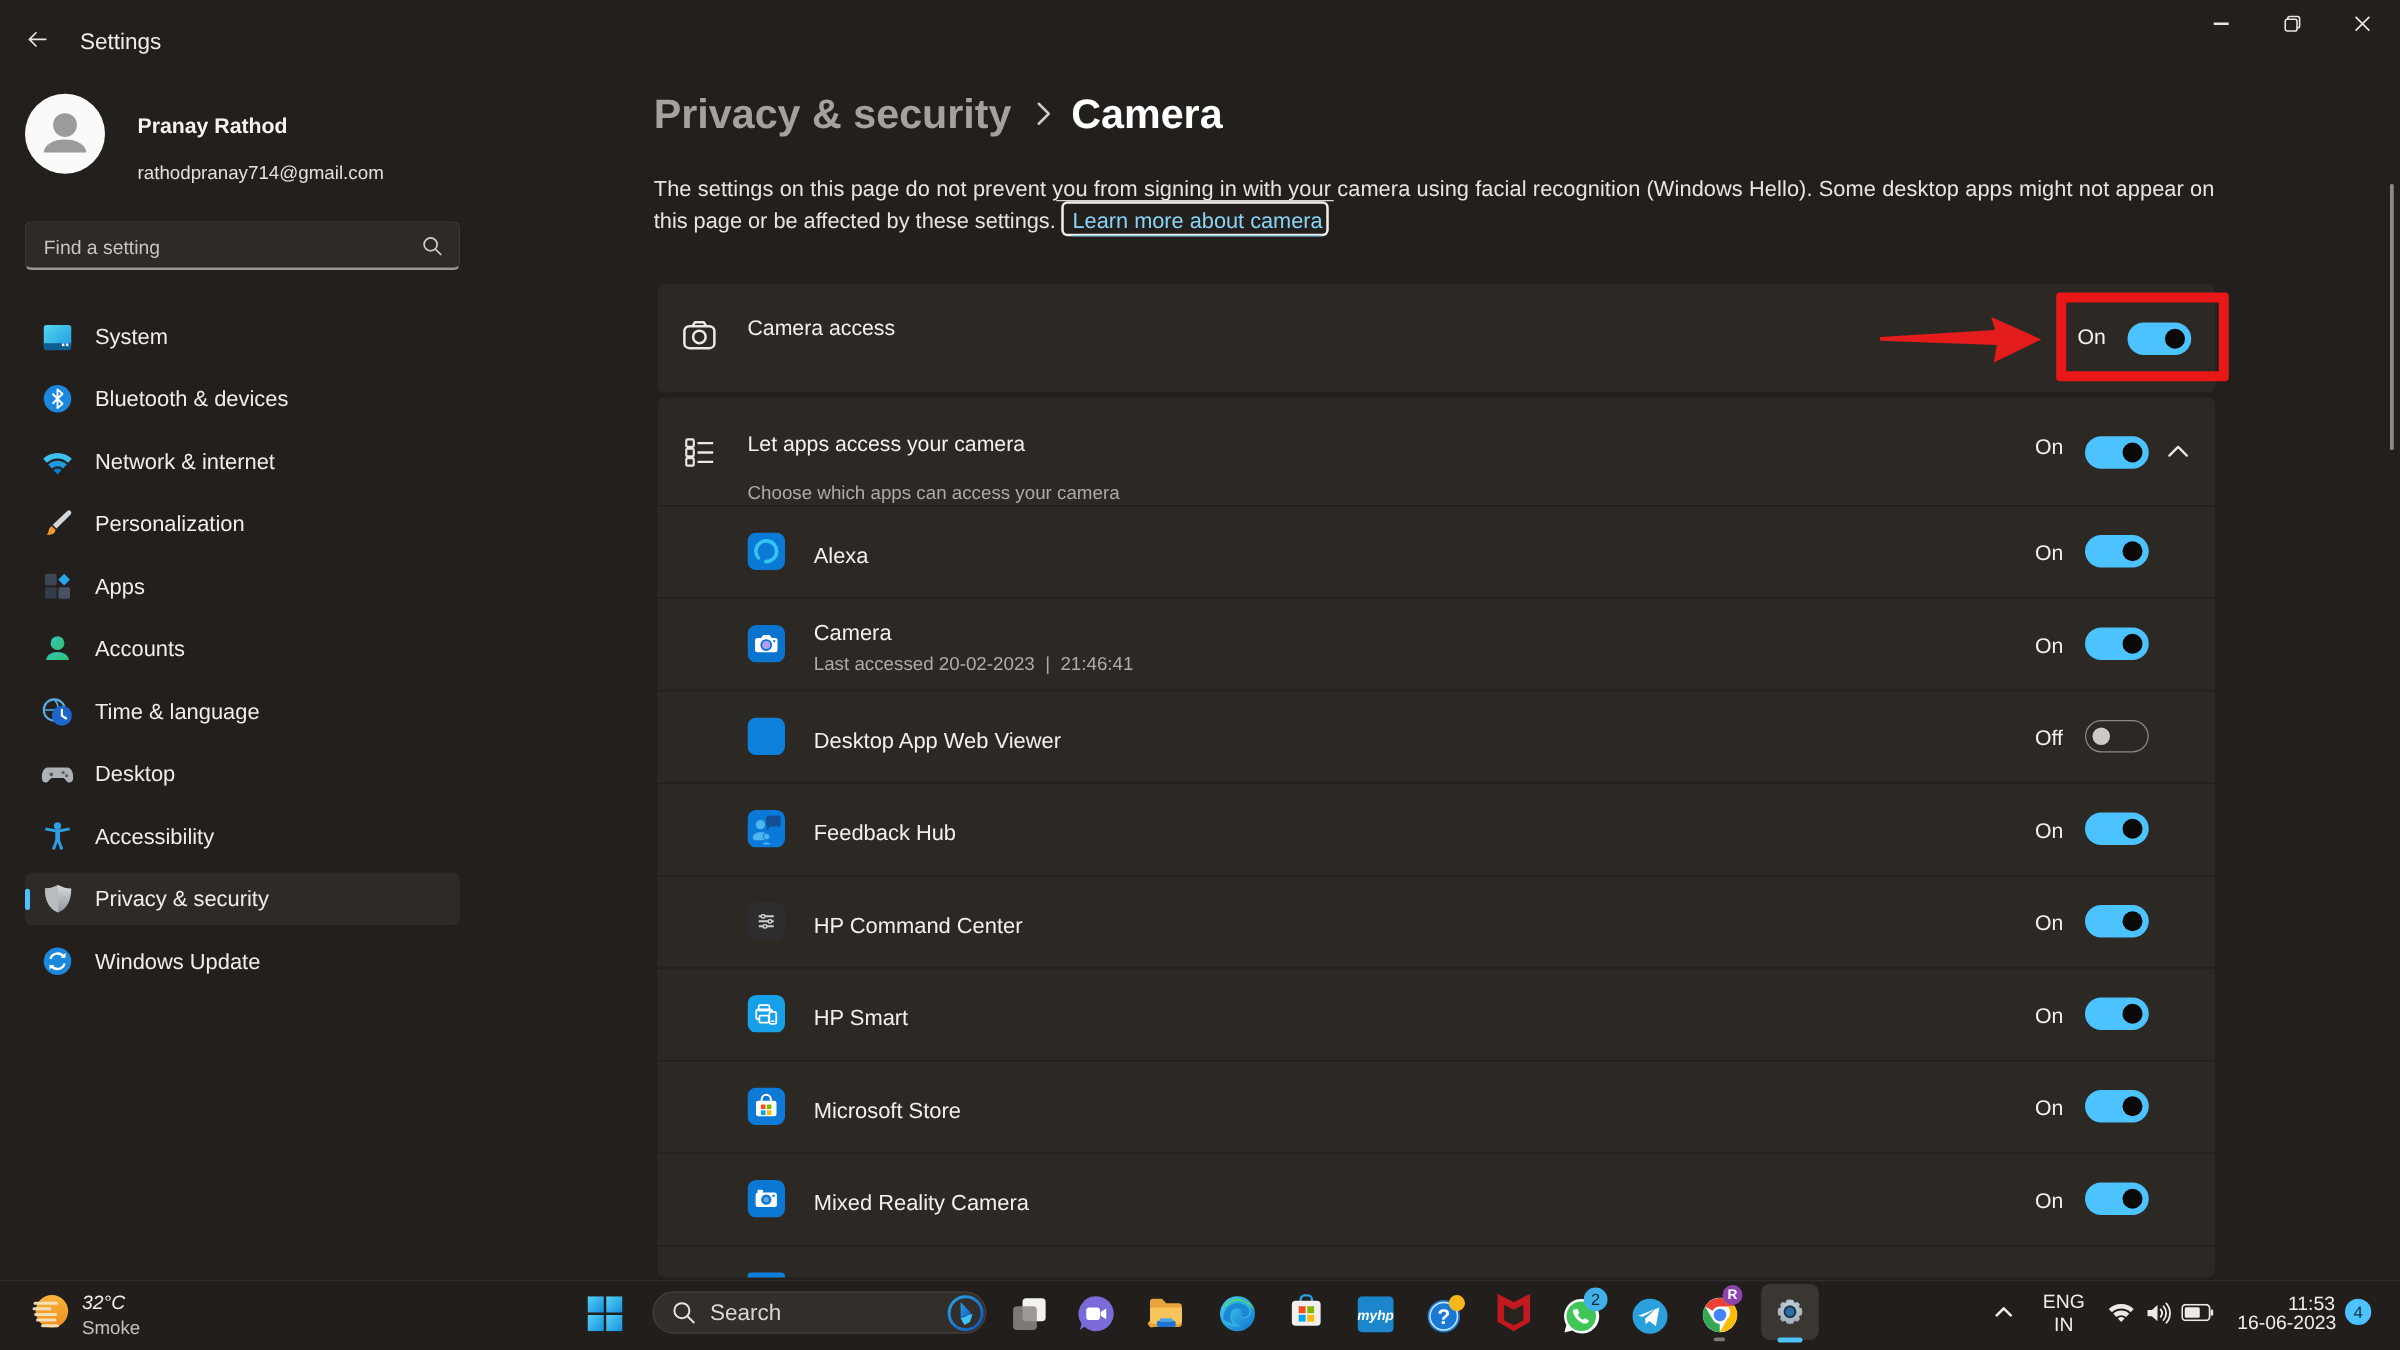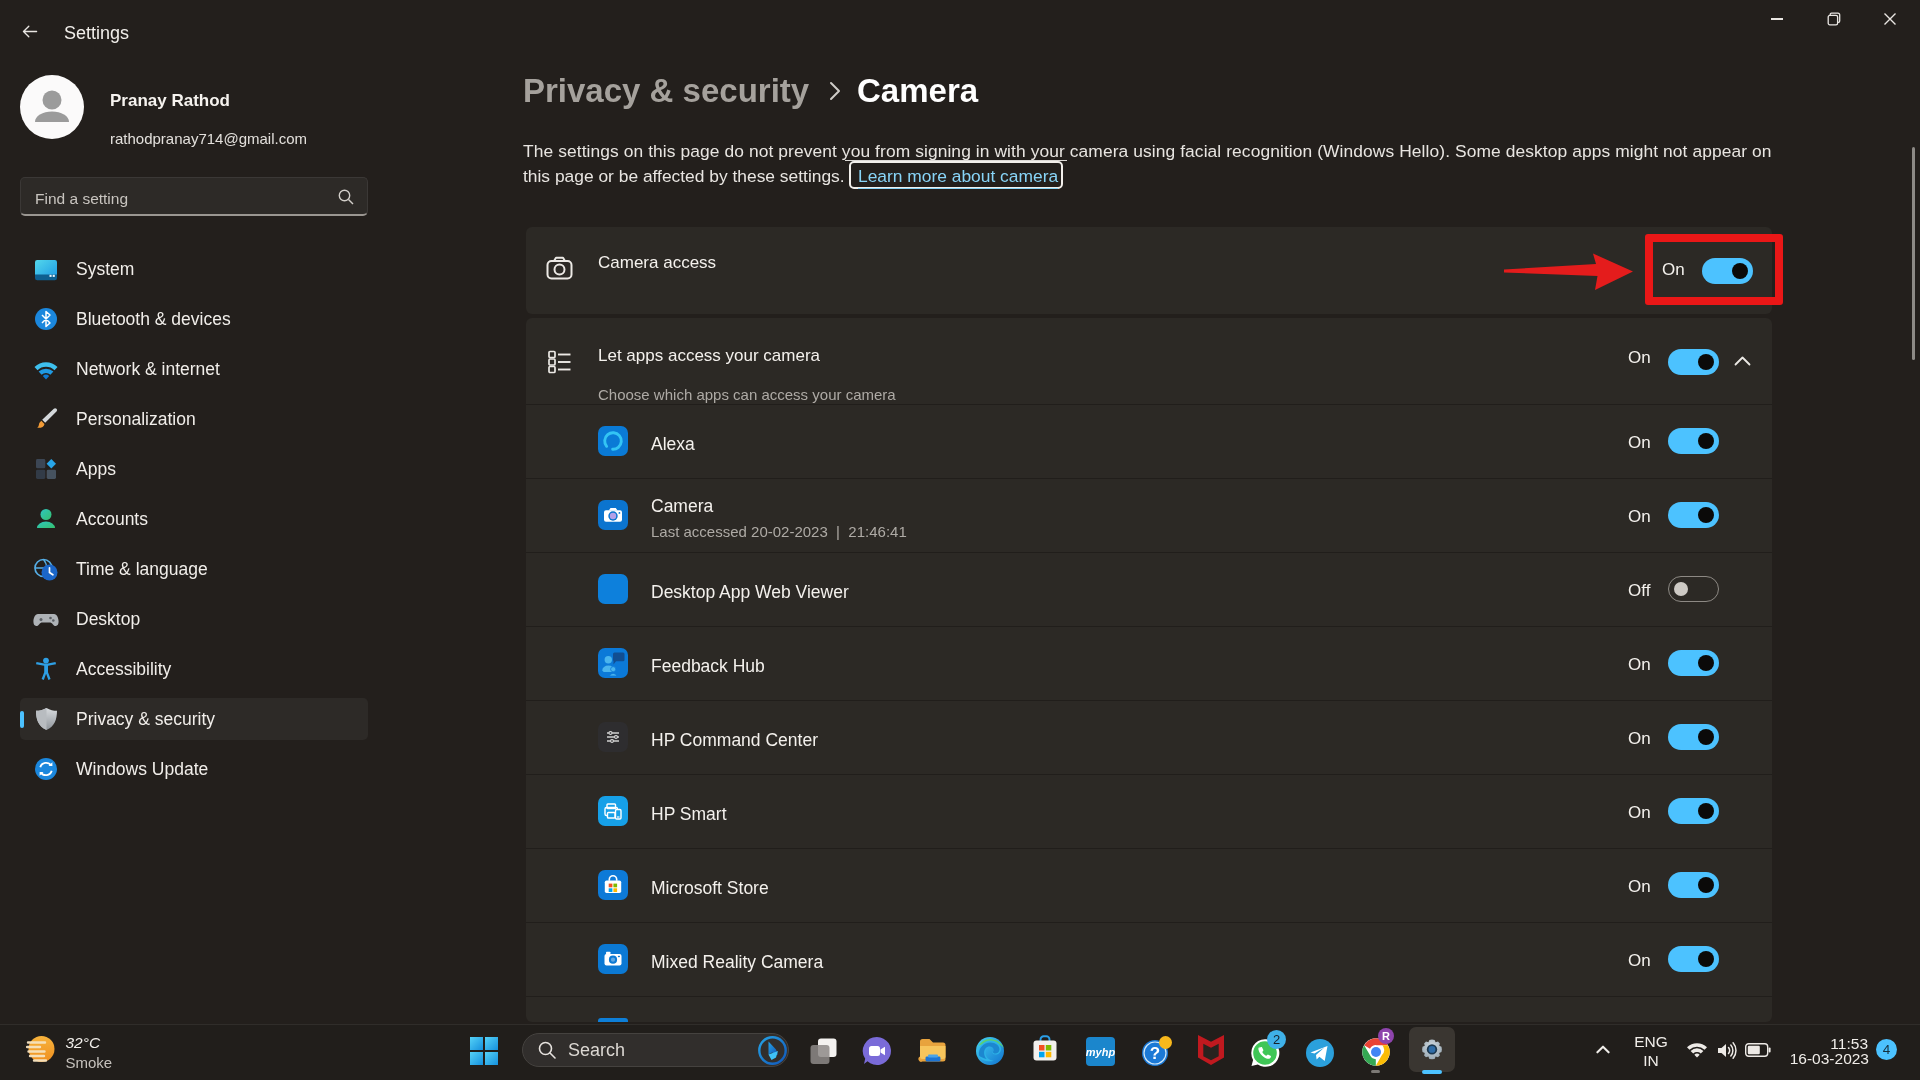--- a/index.html
+++ b/index.html
@@ -447,16 +447,16 @@
   <svg class="abs" style="left:1716px;top:1041px" width="21" height="19" viewBox="0 0 21 19">
       <path d="M2 7h3.5L10 3v13L5.5 12H2z" fill="#edeae6"></path>
       <path d="M12.5 6.5a4.8 4.8 0 0 1 0 6M14.8 4a8.3 8.3 0 0 1 0 11M17.1 1.8a11.8 11.8 0 0 1 0 15.4" stroke="#edeae6" stroke-width="1.5" fill="none" stroke-linecap="round"></path>
     </svg>
   <svg class="abs" style="left:1745px;top:1043px" width="26" height="14" viewBox="0 0 26 14">
       <rect x="0.7" y="0.7" width="22" height="12.6" rx="3" stroke="#edeae6" stroke-width="1.4" fill="none"></rect>
       <rect x="2.8" y="2.8" width="12" height="8.4" rx="1.2" fill="#edeae6"></rect>
       <rect x="23.6" y="4.5" width="2" height="5" rx="1" fill="#edeae6"></rect>
     </svg>
   <div class="abs" style="left:1788px;top:1035.9px;width:80px;text-align:right;font-size:15.5px;color:#f0ede9;line-height:1;">11:53</div>
-  <div class="abs" style="left:1787px;top:1050.9px;width:82px;text-align:right;font-size:15.5px;color:#f0ede9;line-height:1;">16-03-2023</div>
+  <div class="abs" style="left:1787px;top:1050.9px;width:82px;text-align:right;font-size:15.5px;color:#f0ede9;line-height:1;">16-06-2023</div>
   <div class="abs" style="left:1876px;top:1039px;width:21px;height:21px;border-radius:50%;background:#4cc2ff;"></div>
   <div class="abs" style="left:1876px;top:1039px;width:21px;height:21px;text-align:center;font-size:13.5px;line-height:21px;color:#14303f;">4</div>
 </div>
 
 </body></html>

